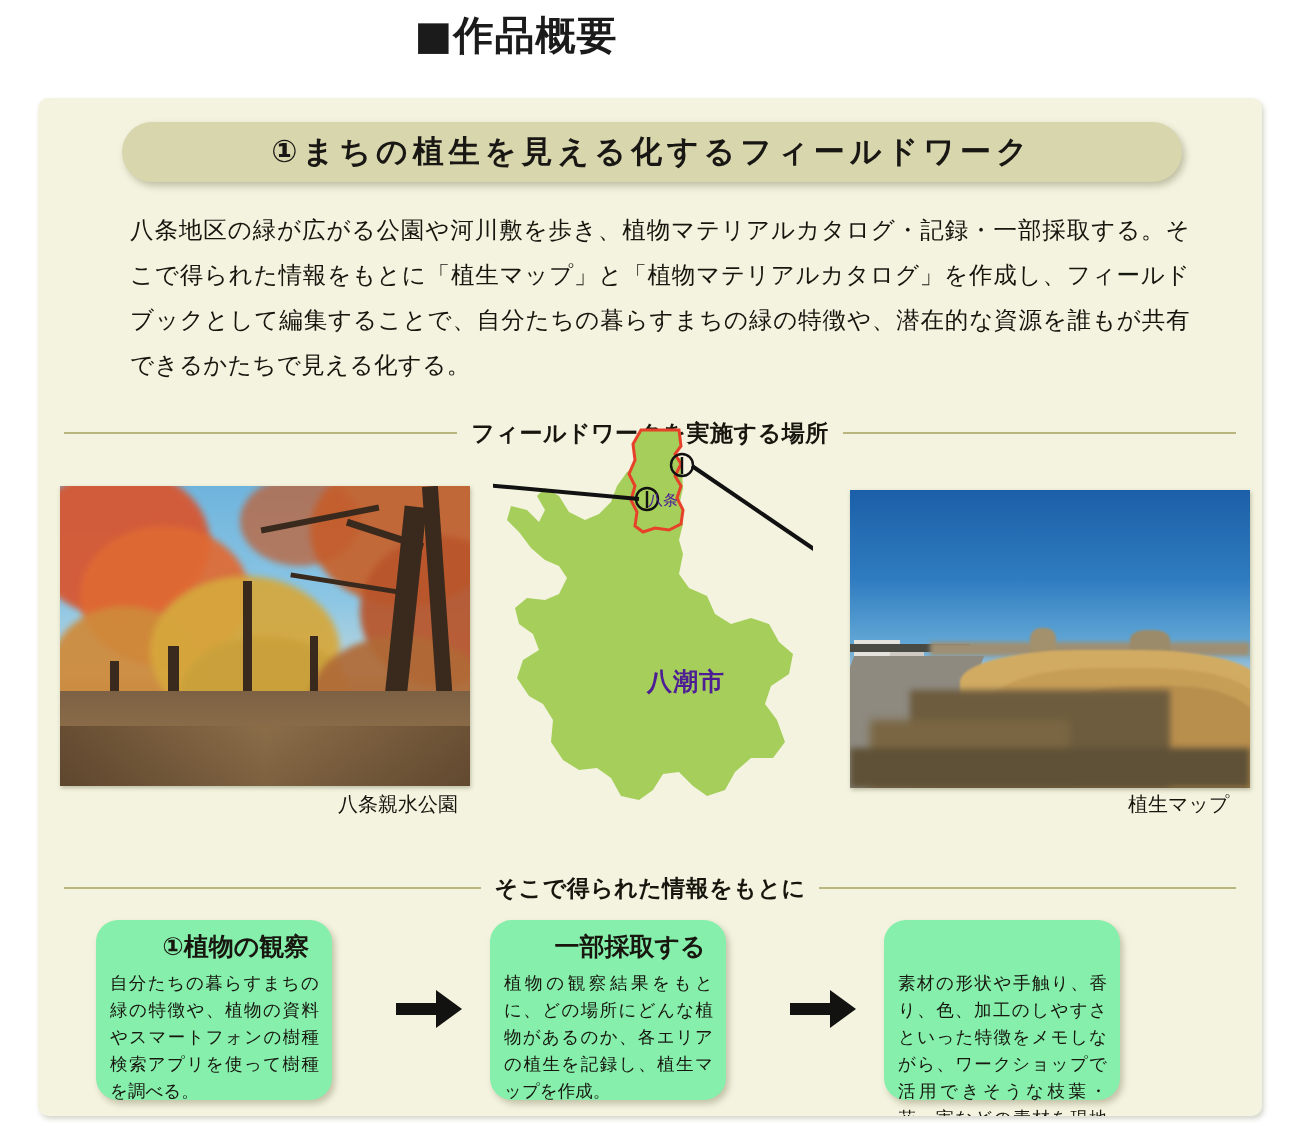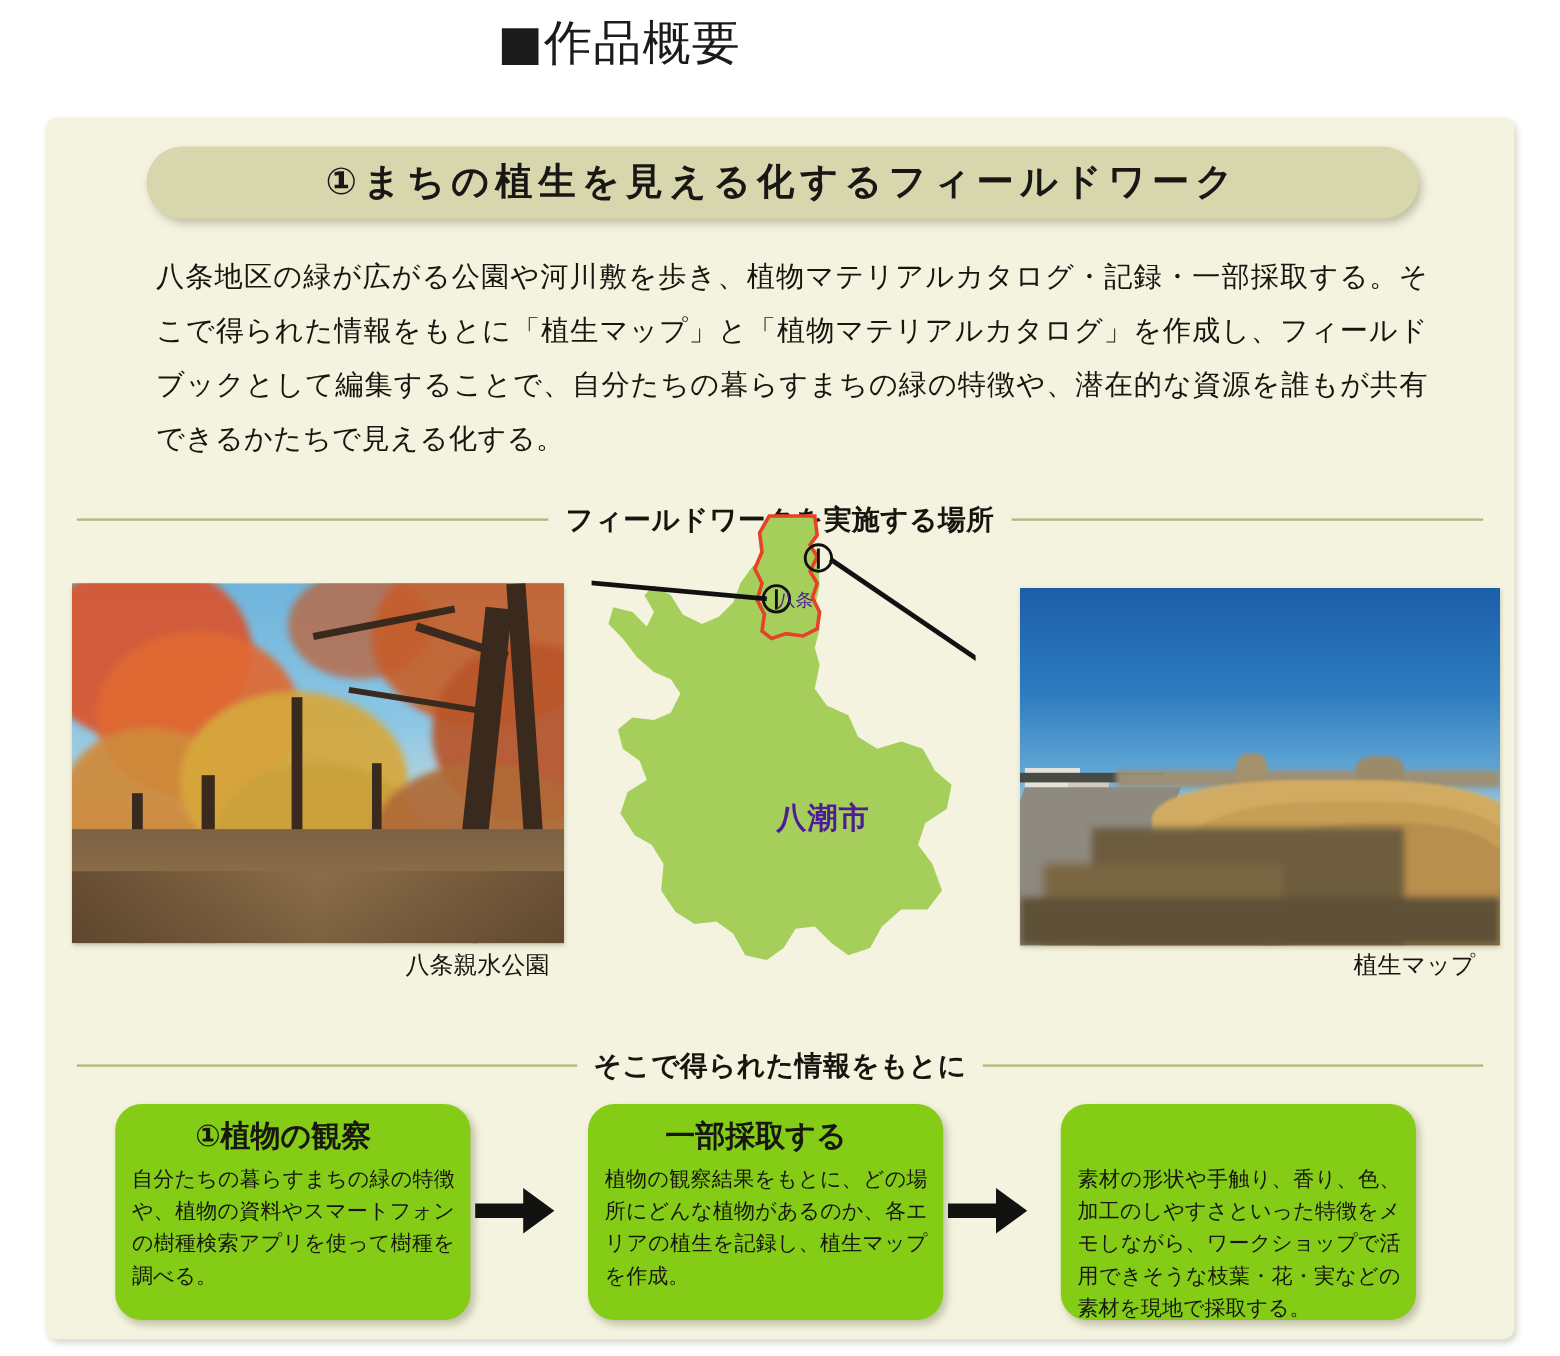--- a/index.html
+++ b/index.html
@@ -7,21 +7,21 @@
     width:1300px;height:1130px;
     background:#ffffff;
     font-family:"DejaVu Sans","Liberation Sans",sans-serif;
     overflow:hidden;
     position:relative;
   }
   
   .page-title{
     position:absolute;left:0;top:8px;width:1032px;
     text-align:center;
-    font-size:40px;font-weight:400;color:#1b1b1b;
+    font-size:40px;font-weight:700;color:#1b1b1b;
     letter-spacing:1px;
     white-space:nowrap;
   }
   
   .panel{
     position:absolute;left:38px;top:98px;
     width:1224px;height:1018px;
     background:#f3f3df;
     border-radius:10px;
     box-shadow:2px 3px 5px rgba(120,120,90,.30);
@@ -90,22 +90,22 @@
   #map-area{position:absolute;left:455px;top:330px;width:320px;height:420px;}
   #map-area svg{display:block;}
   .map-label{
     position:absolute;font-size:25px;font-weight:700;color:#4c1d95;
     white-space:nowrap;letter-spacing:1px;
   }
   #label-city{left:609px;top:567px;}
   #label-hachijo{left:610px;top:393px;font-size:15px;font-weight:500;letter-spacing:0;}
   
   .pbox{
-    position:absolute;top:822px;width:296px;height:180px;
-    background:#84cc16;
+    position:absolute;top:822px;width:236px;height:180px;
+    background:#86efac;
     border-radius:22px;
     box-shadow:3px 4px 6px rgba(130,128,95,.42);
   }
   #pbox-1{left:58px;}
   #pbox-2{left:452px;}
   #pbox-3{left:846px;}
   .pbox-title{
     position:absolute;left:0;top:10px;width:280px;text-align:center;
     font-size:25px;font-weight:700;color:#17170f;white-space:nowrap;
   }

